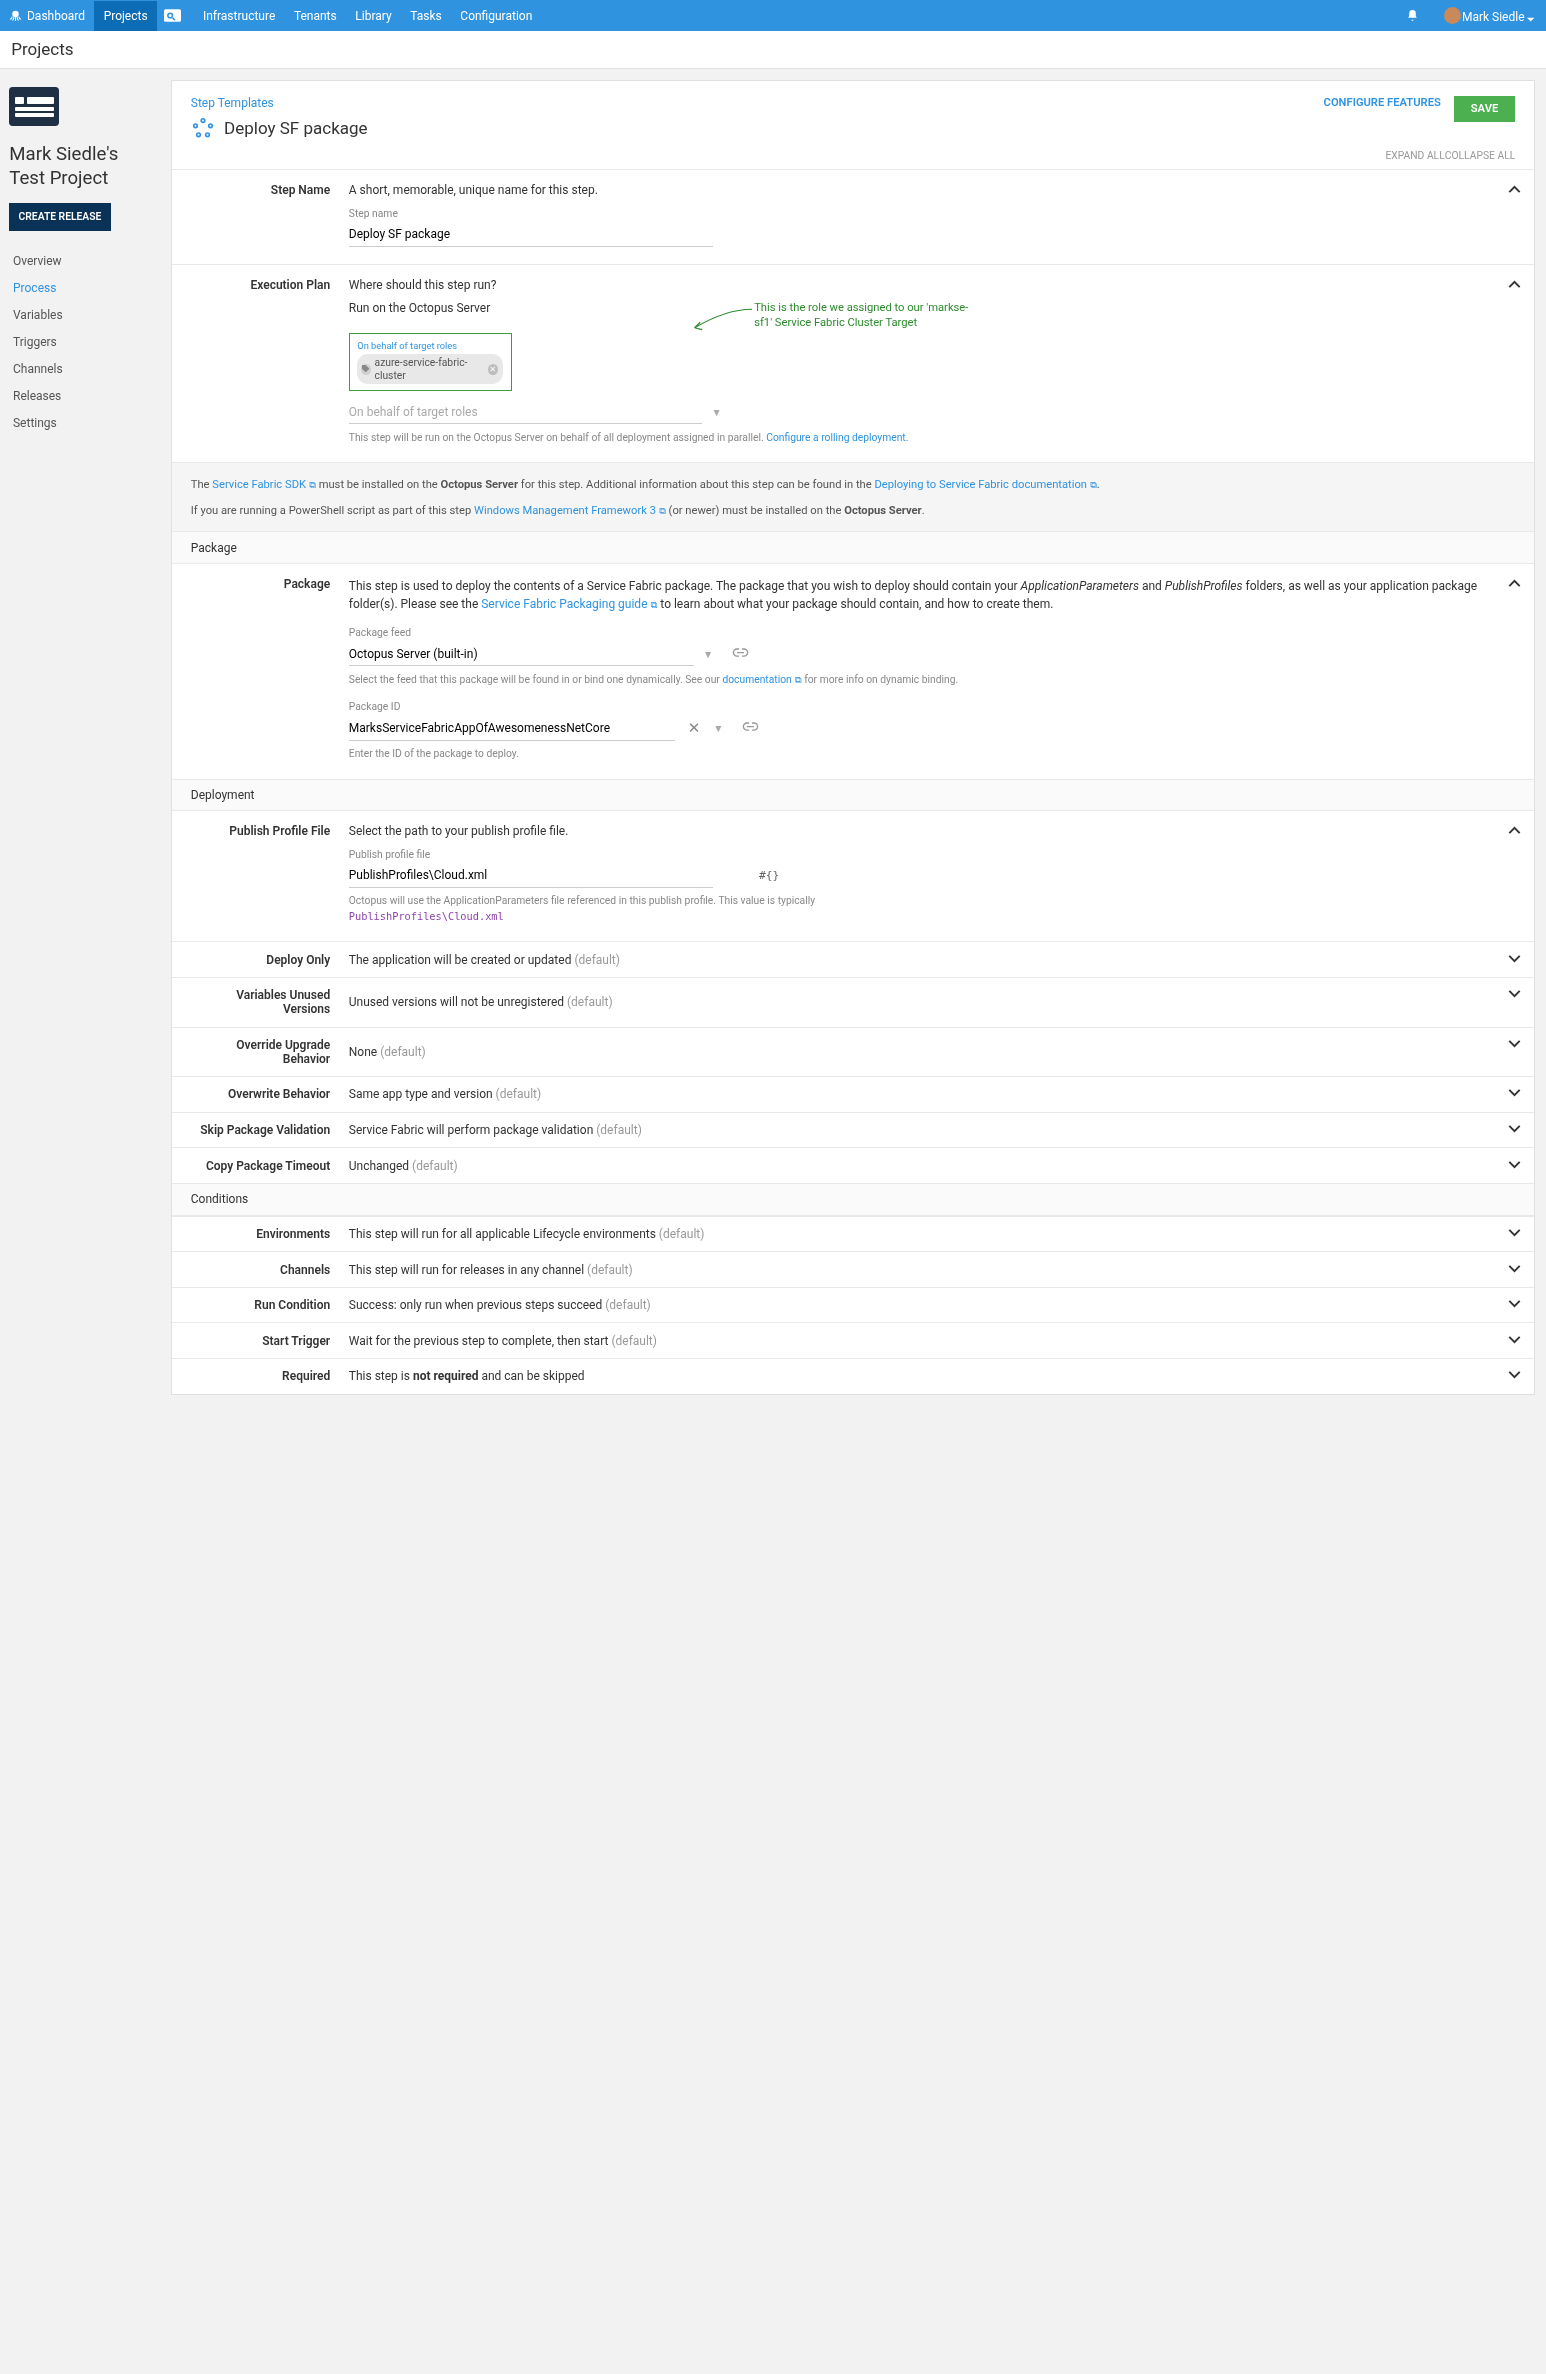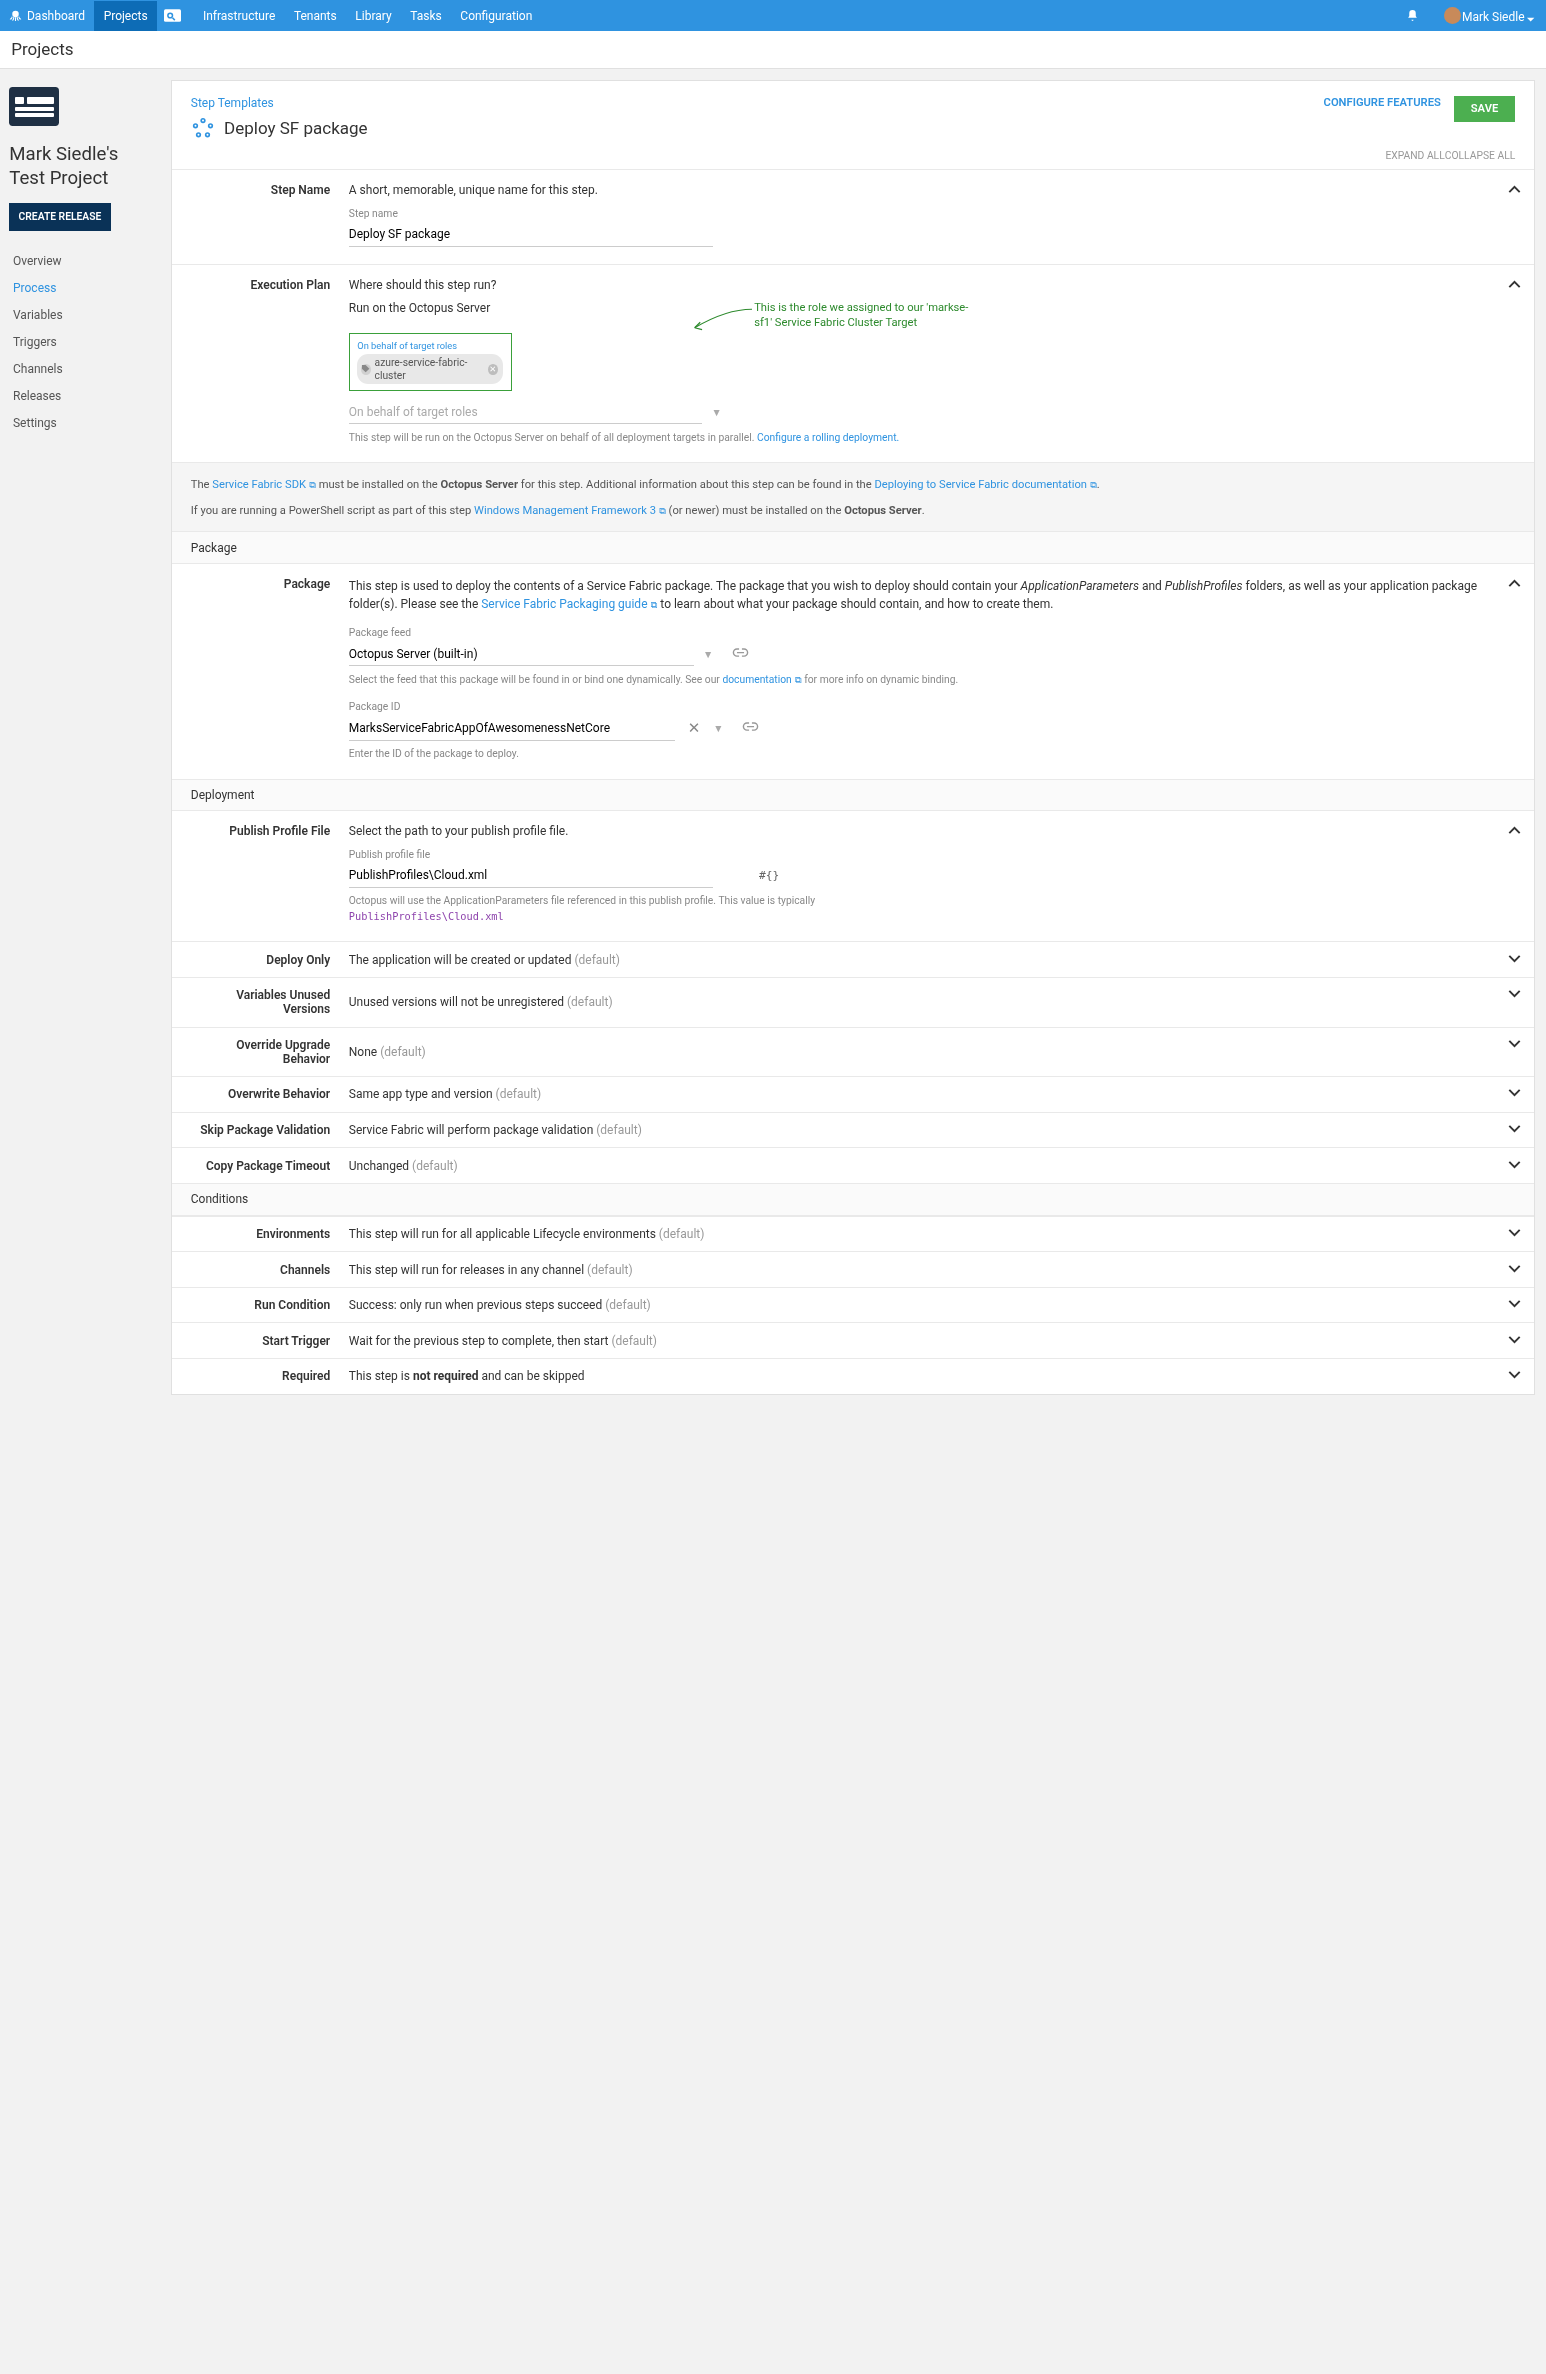--- a/index.html
+++ b/index.html
@@ -234,21 +234,21 @@
                 </span>
                 <span>azure-service-fabric-cluster</span>
                 <span class="x">✕</span>
               </span>
             </div>
             <div class="field-row" style="max-width:373px;margin-top:9.3px">
               <input class="text-input" style="flex: 1 1 0%;" placeholder="On behalf of target roles">
               <span class="dd-arrow">▼</span>
             </div>
             <div class="helper">
-              <span>This step will be run on the Octopus Server on behalf of all deployment targets in parallel. </span><a class="link">Configure a rolling deployment.</a>
+              <span>This step will be run on the Octopus Server on behalf of all deployment assigned in parallel. </span><a class="link">Configure a rolling deployment.</a>
             </div>
           </div>
           <span class="chev"><svg width="13" height="13" viewBox="0 0 10 10">
                 <path d="M1 7l4-4 4 4" stroke="#333" stroke-width="1.5" fill="none"></path>
               </svg></span>
 
           <div class="annot">
             <svg width="65" height="37" viewBox="0 0 70 40" style="flex-shrink:0">
                 <path d="M68 10 Q 40 10 6 30" stroke="#2d8a2d" stroke-width="1.3" fill="none"></path>
                 <path d="M6 30 l6 -6 M6 30 l8 2" stroke="#2d8a2d" stroke-width="1.3" fill="none"></path>

